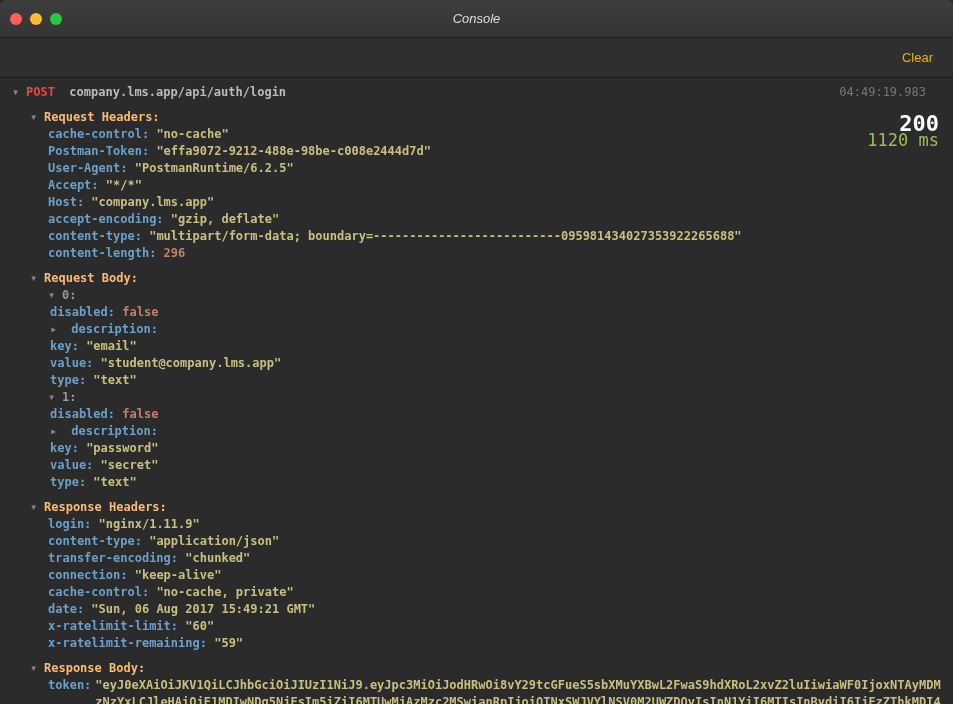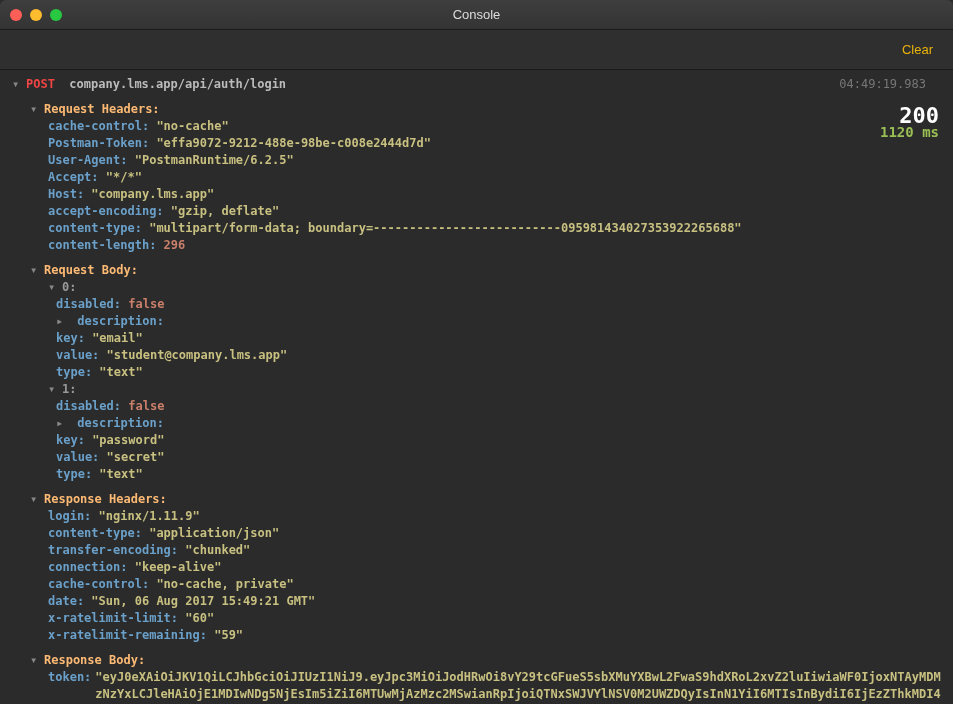--- a/index.html
+++ b/index.html
@@ -9,26 +9,27 @@
   font-size: 12px;
   color: #ccc;
   width: 953px;
   height: 704px;
   overflow: hidden;
   display: flex;
   flex-direction: column;
   border-radius: 6px;
 }
 .titlebar {
-  height: 30px;
+  height: 38px;
   background: linear-gradient(#3e3e3e, #343434);
   display: flex;
   align-items: center;
   position: relative;
   border-bottom: 1px solid #1a1a1a;
+  font-style: italic;
 }
 .traffic { display: flex; gap: 8px; padding-left: 10px; }
 .dot { width: 12px; height: 12px; border-radius: 6px; }
 .red { background: #ff5f57; }
 .yellow { background: #febc2e; }
 .green { background: #28c840; }
 .title { position: absolute; left: 0; right: 0; text-align: center; font-family: -apple-system, sans-serif; font-size: 13px; color: #ddd; }
 .toolbar {
   height: 40px;
   background: #2f2f2f;
@@ -70,31 +71,31 @@
 .entry { position: relative; }
 .row { display: flex; align-items: flex-start; }
 .arrow { display: inline-block; width: 10px; color: #888; flex-shrink: 0; margin-right: 4px; }
 .method { color: #ef4444; font-weight: bold; }
 .url { color: #bbb; font-weight: bold; }
 .ts { position: absolute; right: 17px; color: #777; }
 .status {
   position: absolute; right: 4px; top: 31px; text-align: right;
 }
 .status-code { color: #fff; font-size: 22px; font-weight: bold; }
-.status-time { color: #9abf55; font-weight: bold; font-size: 14px; }
+.status-time { color: #9abf55; font-weight: normal; font-size: 17px; }
 .section { margin-left: 18px; margin-top: 8px; }
 .section-title { color: #fdba74; font-weight: bold; }
 .kv-list { margin-left: 18px; }
 .kv { }
 .key { color: #6aa0c9; font-weight: bold; }
 .val-str { color: #c8c080; font-weight: bold; }
 .val-num { color: #c97f6a; font-weight: bold; text-align: center; }
 .val-bool { color: #c97f6a; font-weight: bold; }
 .body-idx { color: #999; font-weight: bold; }
-.body-fields { margin-left: 8px; }
+.body-fields { margin-left: 2px; }
 .resp-body-line {
   margin-left: 18px;
   display: flex;
 }
 .resp-body-line .key { flex-shrink: 0; }
 .resp-body-wrap { color: #c8c080; font-weight: bold; word-break: break-all; margin-left: 4px; }
 </style>
 </head>
 <body>
 

